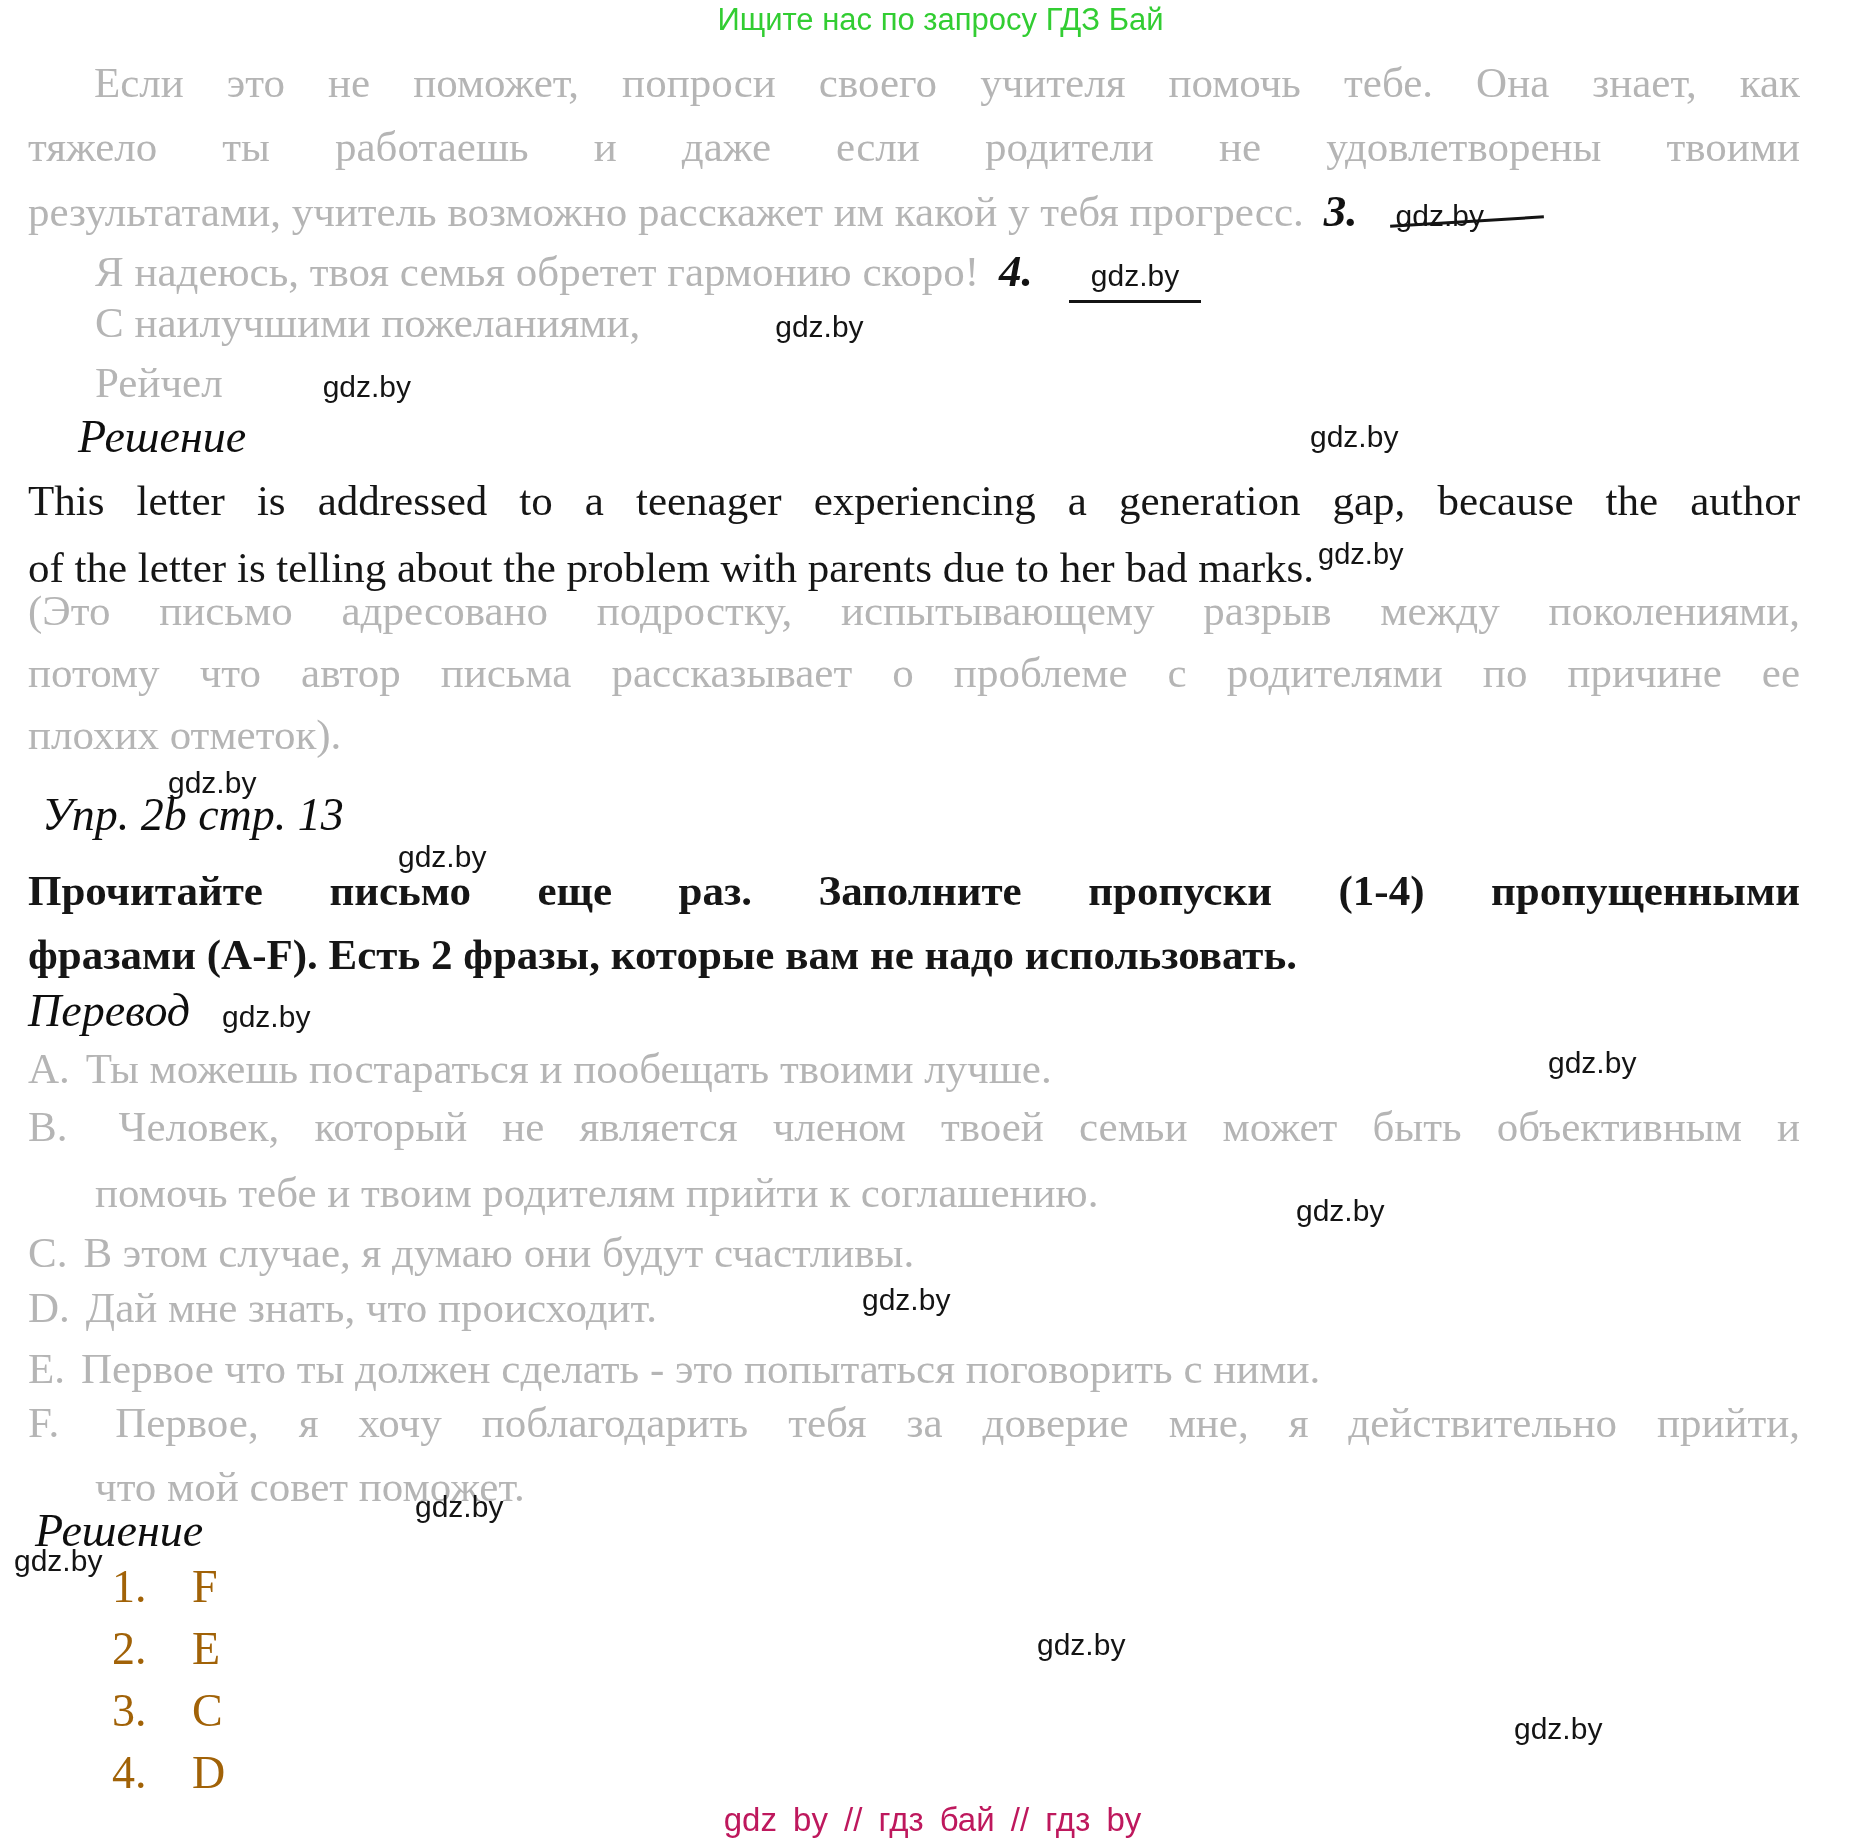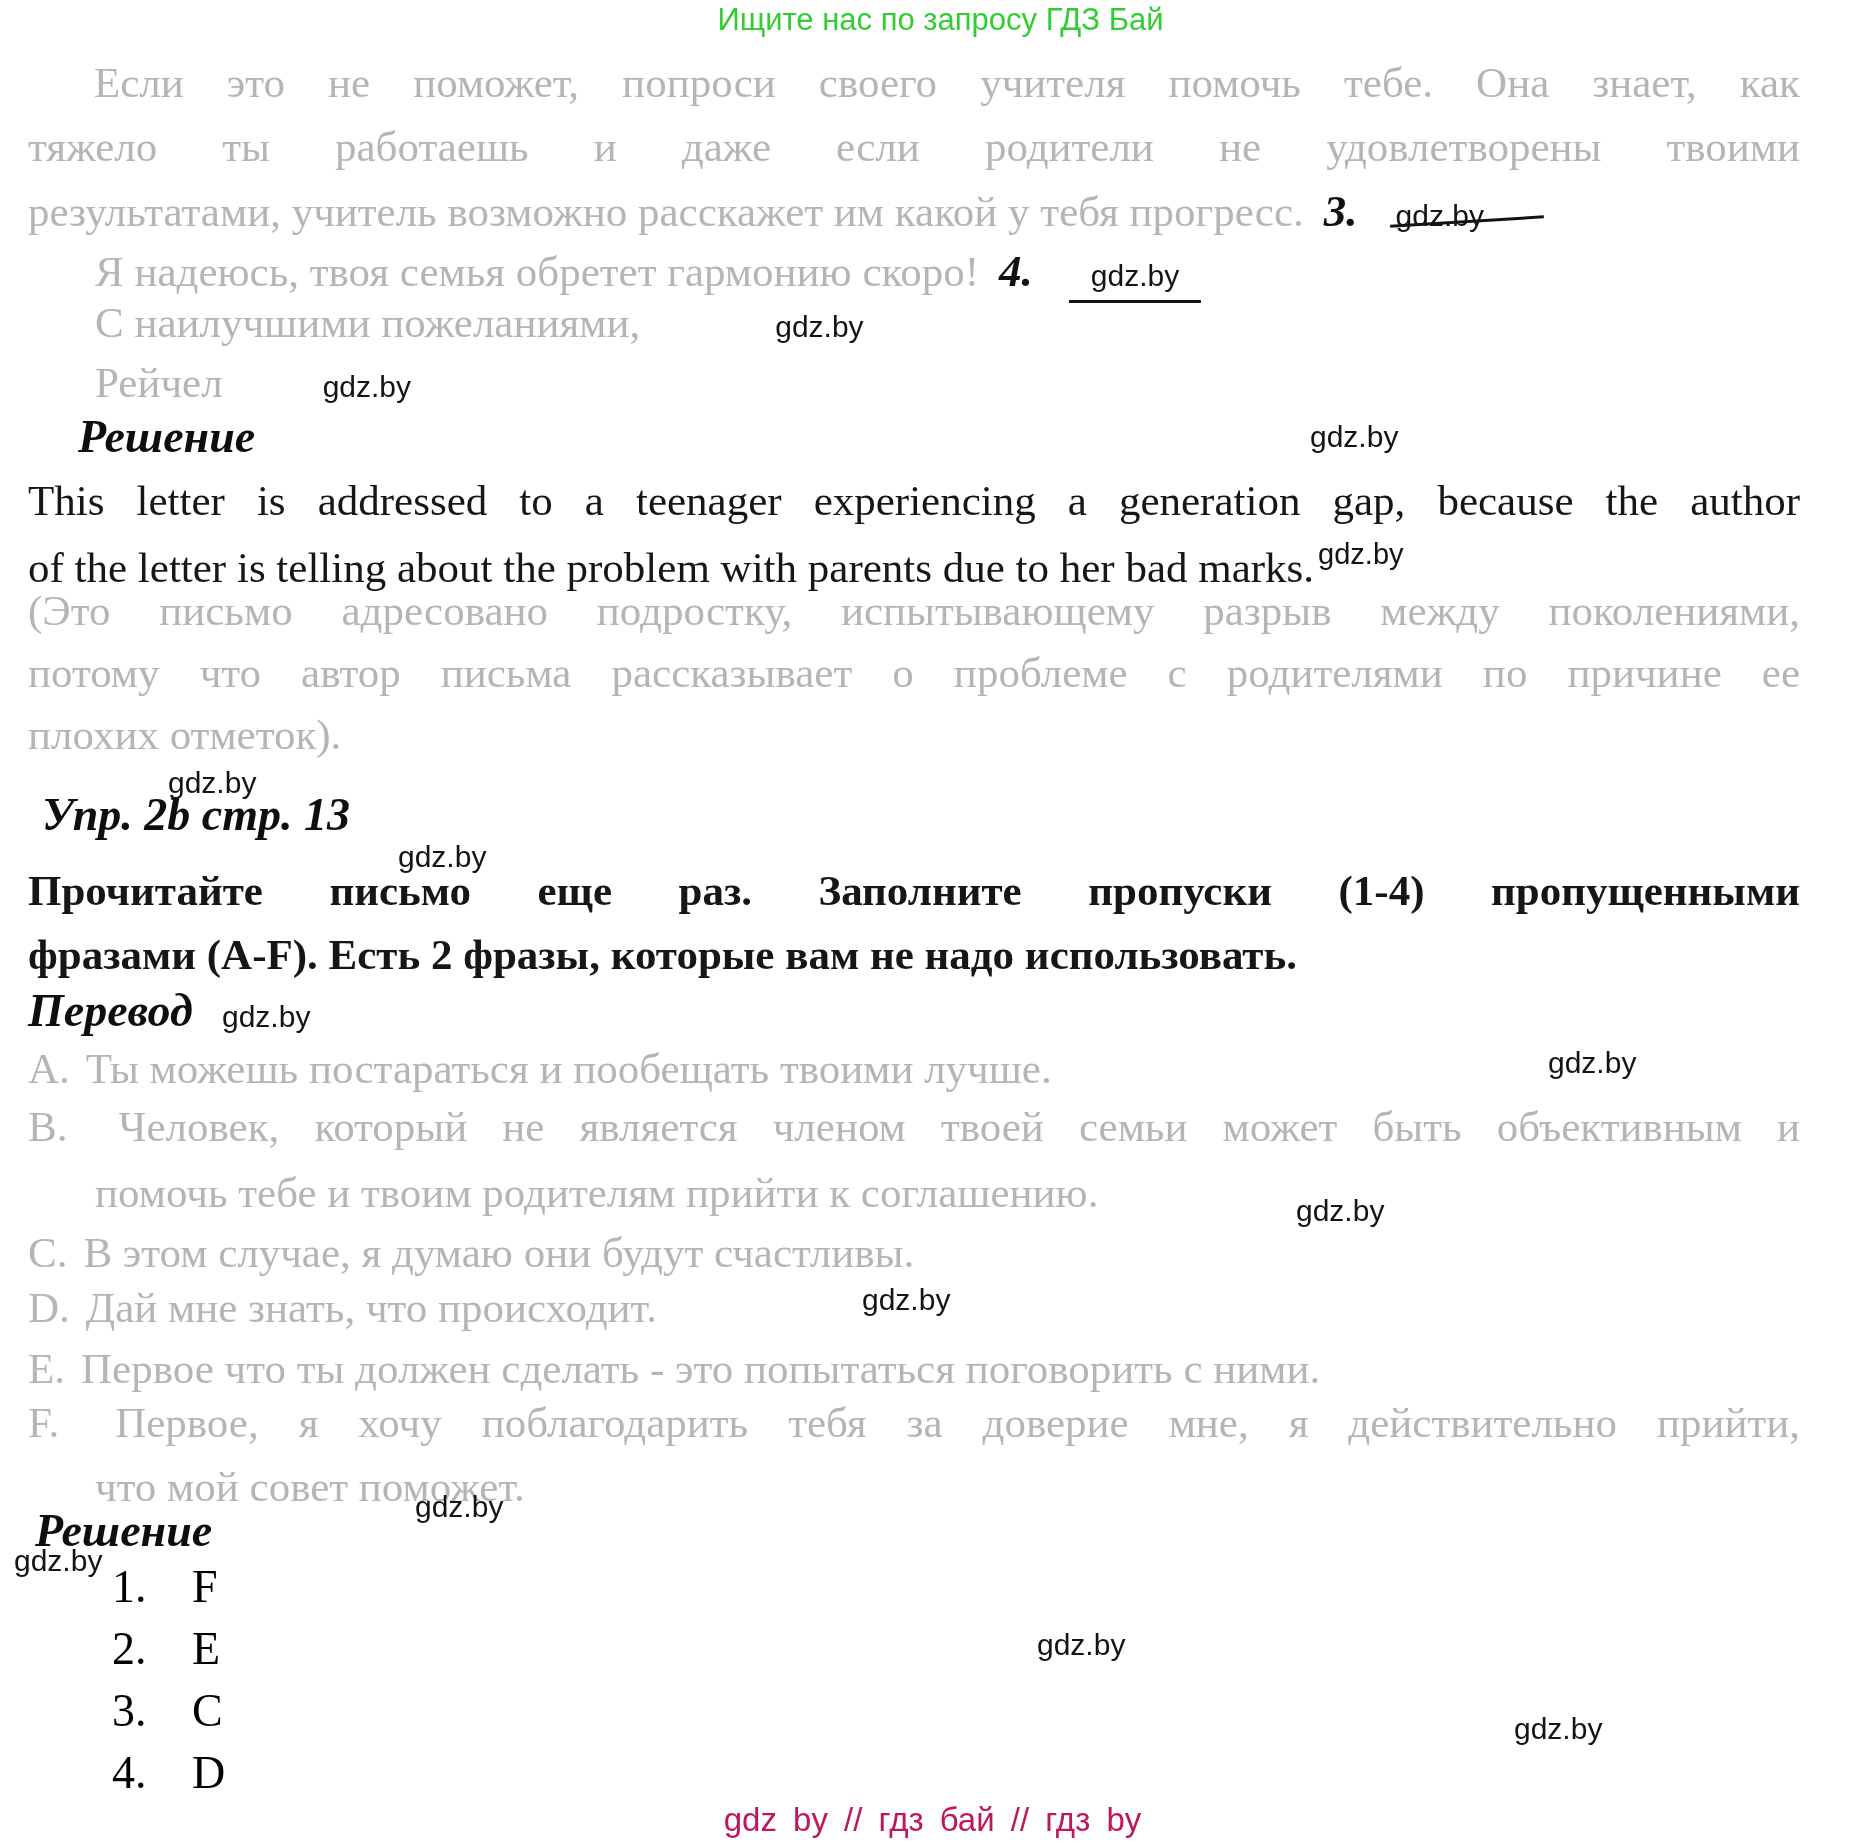--- a/index.html
+++ b/index.html
@@ -15,21 +15,21 @@
     font-size:31px; color:#32cd32; font-weight:500;
   }
   
   .tline { left:28px; width:1772px; font-size:43px; line-height:1.15; white-space:nowrap; }
   .just  { text-align:justify; text-align-last:justify; white-space:normal; }
   .gray  { color:#b5b5b5; }
   .blk   { color:#161616; }
   .indent{ text-indent:66px; }
   .bold  { font-weight:700; }
   
-  .head  { font-size:46px; font-weight:700; font-style:italic; color:#0e0e0e; white-space:nowrap; }
+  .head  { font-size:46px; font-weight:400; font-style:italic; color:#0e0e0e; white-space:nowrap; }
   
   .wm {
     font-family:"Liberation Sans","DejaVu Sans",sans-serif;
     font-size:30px; color:#141414; white-space:nowrap;
   }
   .wm-inline { display:inline-block; }
   
   .gapnum { font-style:italic; font-weight:600; font-size:45px; color:#121212; margin-left:20px; }
   
   .blank-strike {
@@ -44,21 +44,21 @@
   .blank-under {
     display:inline-block; margin-left:36px; padding:0 22px 6px 22px;
     border-bottom:3px solid #141414;
     font-family:"Liberation Sans","DejaVu Sans",sans-serif; font-size:30px; color:#141414;
   }
   
   .sup-wm { font-size:29px; vertical-align:18px; margin-left:4px; }
   
   .opt-label { margin-right:16px; }
   
-  .ans-row { font-size:46px; color:#000000; white-space:nowrap; }
+  .ans-row { font-size:46px; color:#a16207; white-space:nowrap; }
   .ans-num { display:inline-block; width:80px; }
   
   .footer {
     top:1801px; left:0; width:100%; text-align:center;
     font-family:"Liberation Sans","DejaVu Sans",sans-serif;
     font-size:33px; color:#be185d; word-spacing:7px;
   }
 </style>
 </head>
 <body>

